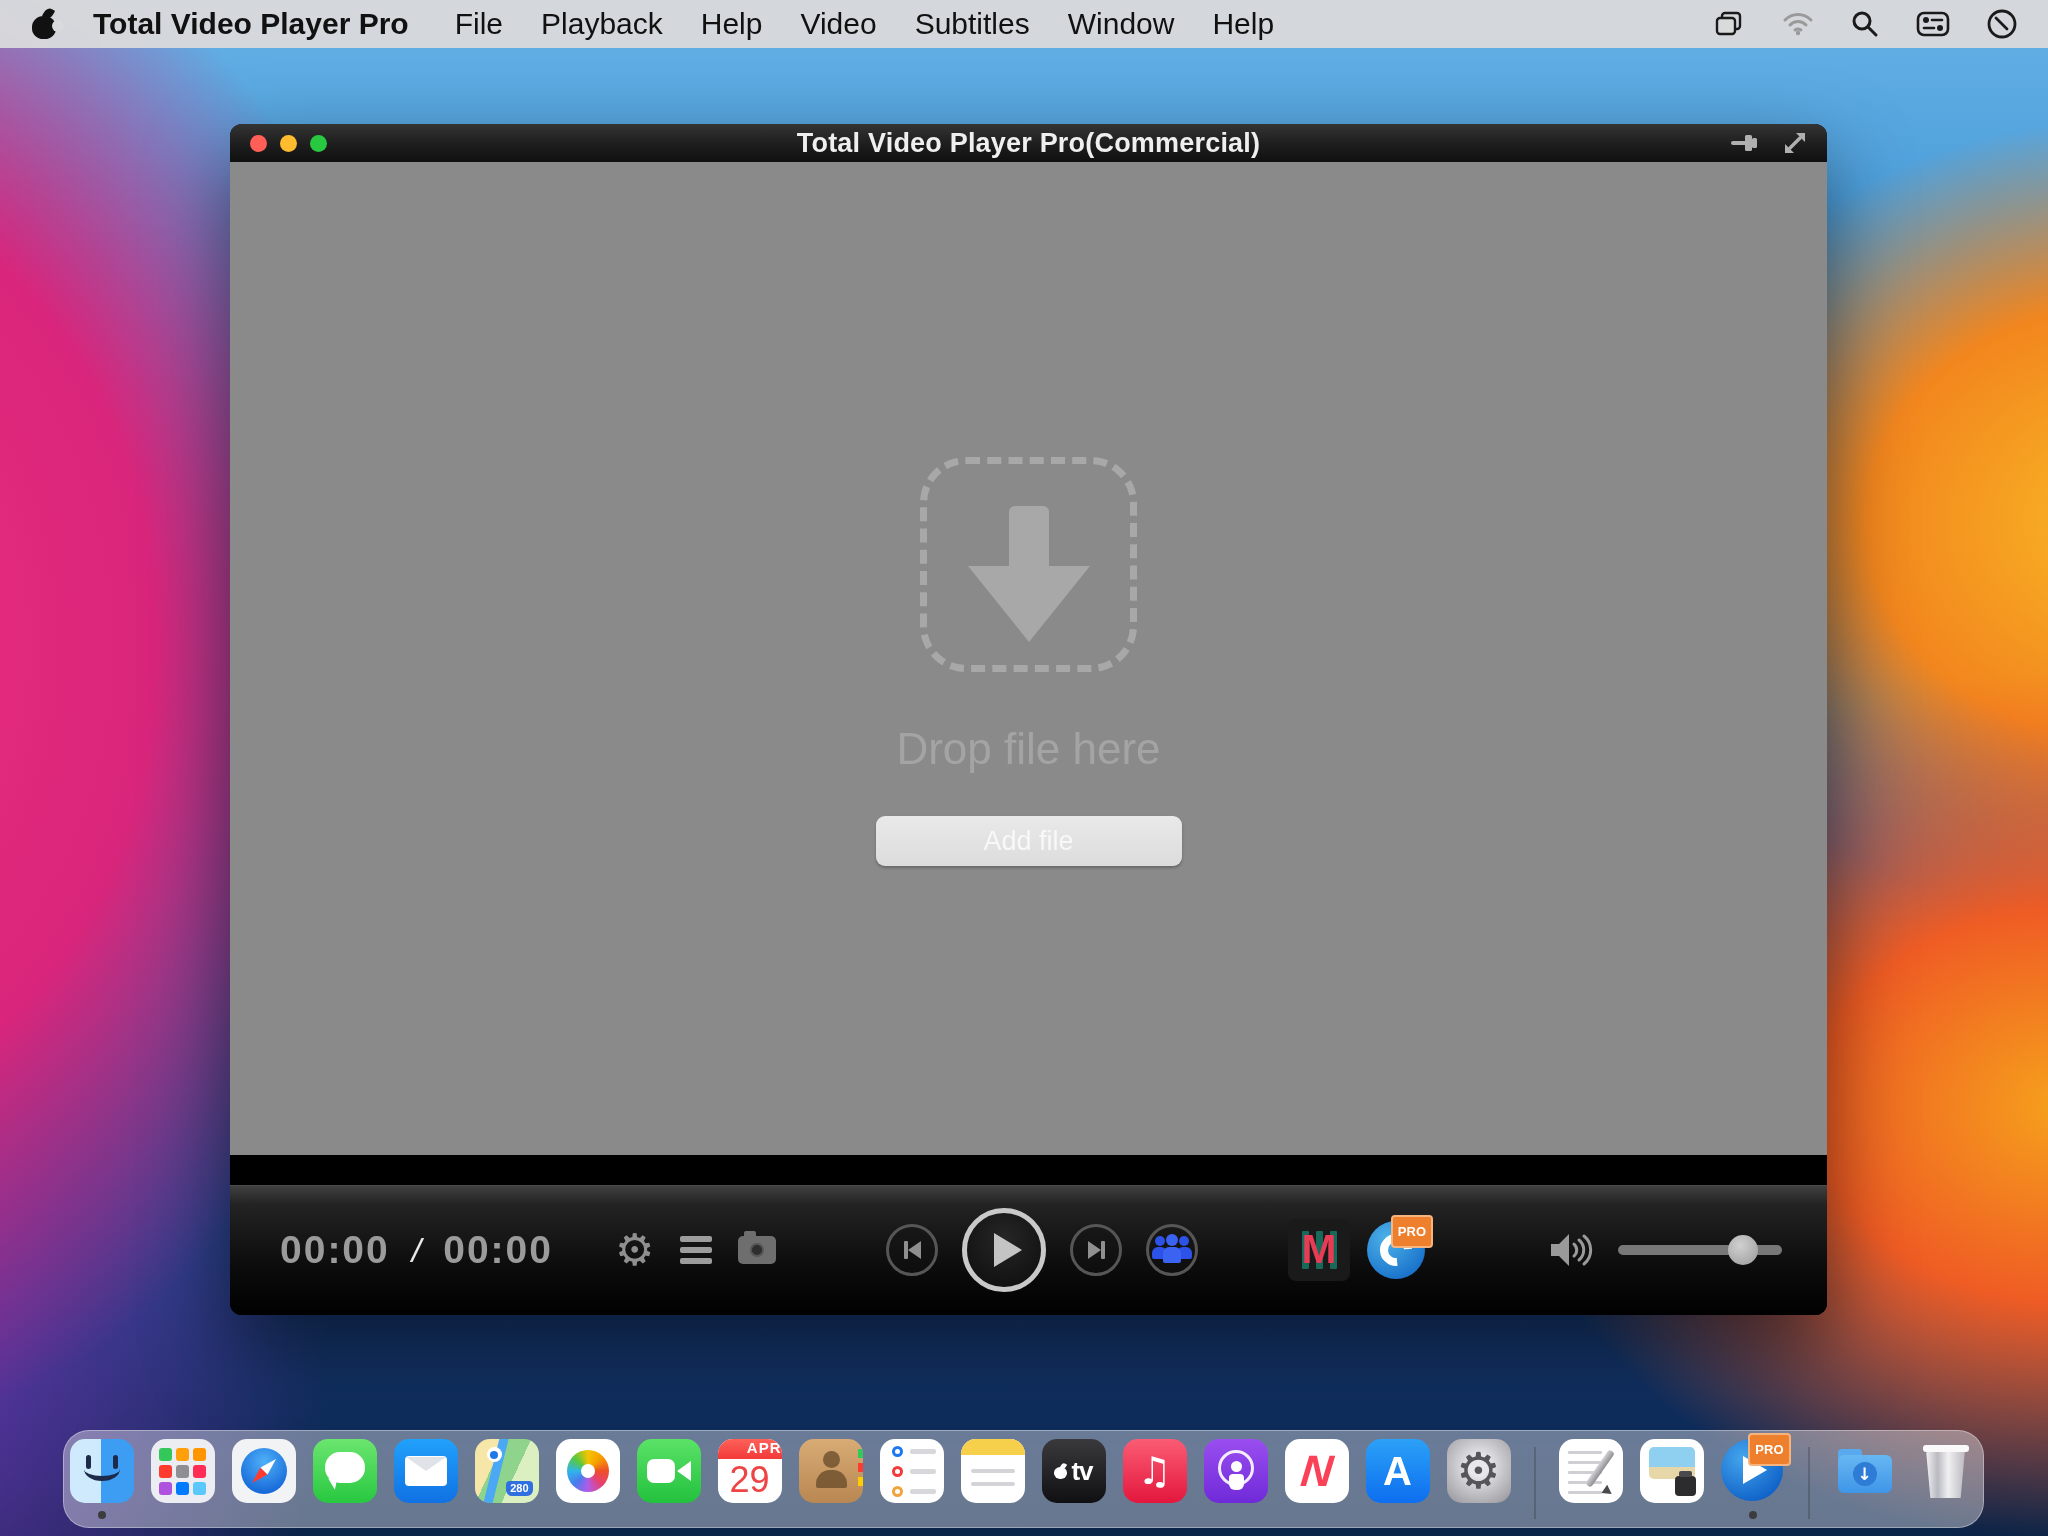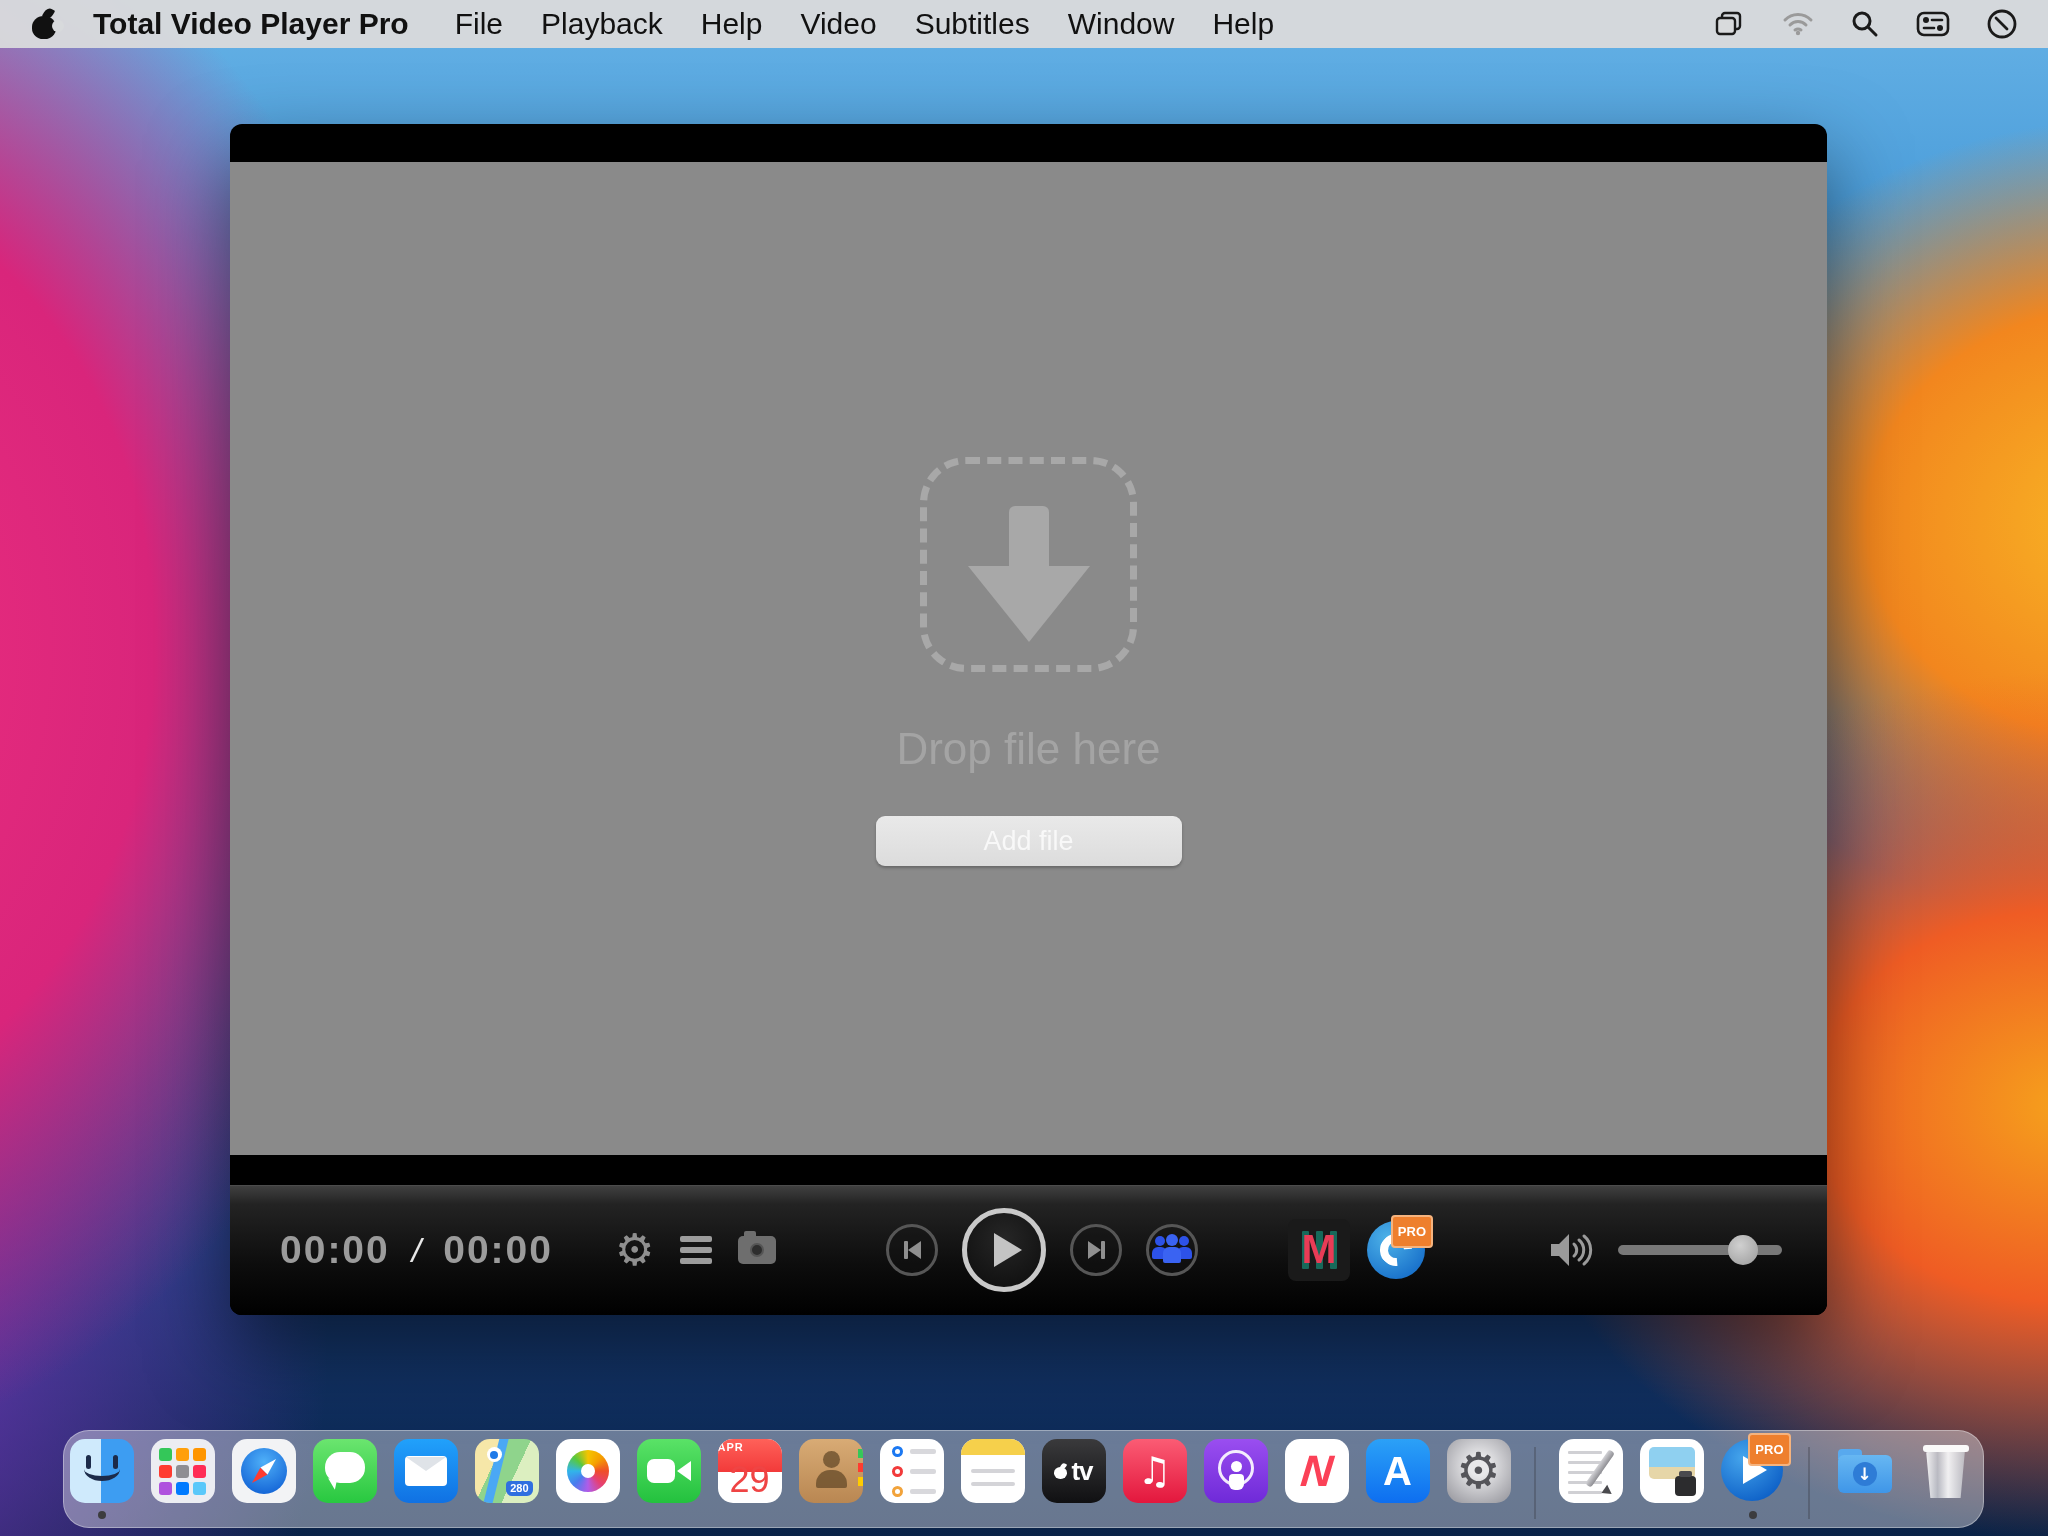--- a/index.html
+++ b/index.html
@@ -170,22 +170,22 @@
     background:conic-gradient(#f5c400,#f59e00,#ef4e28,#e64072,#b05ce8,#4a7bee,#31b5ea,#59c83d,#f5c400); }
   .ph-center { position:absolute; left:50%; top:50%; transform:translate(-50%,-50%); width:14px; height:14px;
     background:#fff; border-radius:50%; }
 
   .ic-facetime { background:linear-gradient(180deg,#5ae267,#23c13e); }
   .ft-body { position:absolute; left:10px; top:20px; width:28px; height:24px; background:#fff; border-radius:7px; }
   .ft-lens { position:absolute; left:40px; top:22px; width:0; height:0;
     border-top:10px solid transparent; border-bottom:10px solid transparent; border-right:14px solid #fff; }
 
   .ic-calendar { background:#fff; }
-  .cal-band { position:absolute; left:0; top:0; right:0; height:33px; background:linear-gradient(180deg,#ff6159,#f23a3a);
-    color:#fff; font-size:11px; font-weight:700; text-align:left; line-height:17px; letter-spacing:1px; }
+  .cal-band { position:absolute; left:0; top:0; right:0; height:20px; background:linear-gradient(180deg,#ff6159,#f23a3a);
+    color:#fff; font-size:15px; font-weight:700; text-align:right; line-height:17px; letter-spacing:1px; }
   .cal-day { position:absolute; left:0; right:0; top:18px; bottom:0; display:flex; align-items:center; justify-content:center;
     font-size:36px; font-weight:400; color:#ef4444; }
 
   .ic-contacts { background:linear-gradient(180deg,#d8ab75,#b98752); }
   .ct-head { position:absolute; left:24px; top:12px; width:17px; height:17px; background:rgba(100,74,40,0.75); border-radius:50%; }
   .ct-body { position:absolute; left:17px; top:31px; width:31px; height:18px; background:rgba(100,74,40,0.75);
     border-radius:14px 14px 2px 2px; }
   .ct-tab { position:absolute; right:0; width:5px; height:9px; }
 
   .ic-reminders { background:#fff; display:flex; flex-direction:column; justify-content:center; gap:9px; padding-left:12px; }
@@ -295,20 +295,40 @@
         <line x1="8" y1="17" x2="18" y2="17" stroke="#1a1a1a" stroke-width="2.6" stroke-linecap="round"></line>
       </svg>
       <svg width="32" height="32" viewBox="0 0 32 32">
         <circle cx="16" cy="16" r="13" fill="none" stroke="#1a1a1a" stroke-width="2.8"></circle>
         <line x1="10" y1="10" x2="21" y2="21" stroke="#1a1a1a" stroke-width="2.8" stroke-linecap="round"></line>
       </svg>
     </div>
   </div>
 
   <div class="player-window">
+    <div class="title-bar">
+      <div class="traffic">
+        <i class="tl red"></i>
+        <i class="tl yellow"></i>
+        <i class="tl green"></i>
+      </div>
+      <div class="win-title">Total Video Player Pro(Commercial)</div>
+      <div class="tb-icons">
+        <svg width="30" height="26" viewBox="0 0 30 26">
+          <line x1="2" y1="13" x2="14" y2="13" stroke="#b0b0b0" stroke-width="4" stroke-linecap="round"></line>
+          <rect x="14" y="5" width="7" height="16" rx="1.5" fill="#b0b0b0"></rect>
+          <rect x="21" y="8" width="5" height="10" rx="1.5" fill="#b0b0b0"></rect>
+        </svg>
+        <svg width="28" height="28" viewBox="0 0 28 28">
+          <line x1="9" y1="19" x2="19" y2="9" stroke="#b0b0b0" stroke-width="3.4" stroke-linecap="round"></line>
+          <polygon points="24,4 24,13 15,4" fill="#b0b0b0"></polygon>
+          <polygon points="4,24 4,15 13,24" fill="#b0b0b0"></polygon>
+        </svg>
+      </div>
+    </div>
 
     <div class="video-area">
       <div class="drop-box">
         <div class="arrow-down">
           <i class="arrow-stem"></i>
           <i class="arrow-head"></i>
         </div>
       </div>
       <div class="drop-label">Drop file here</div>
       <button class="open-btn">Add file</button>

